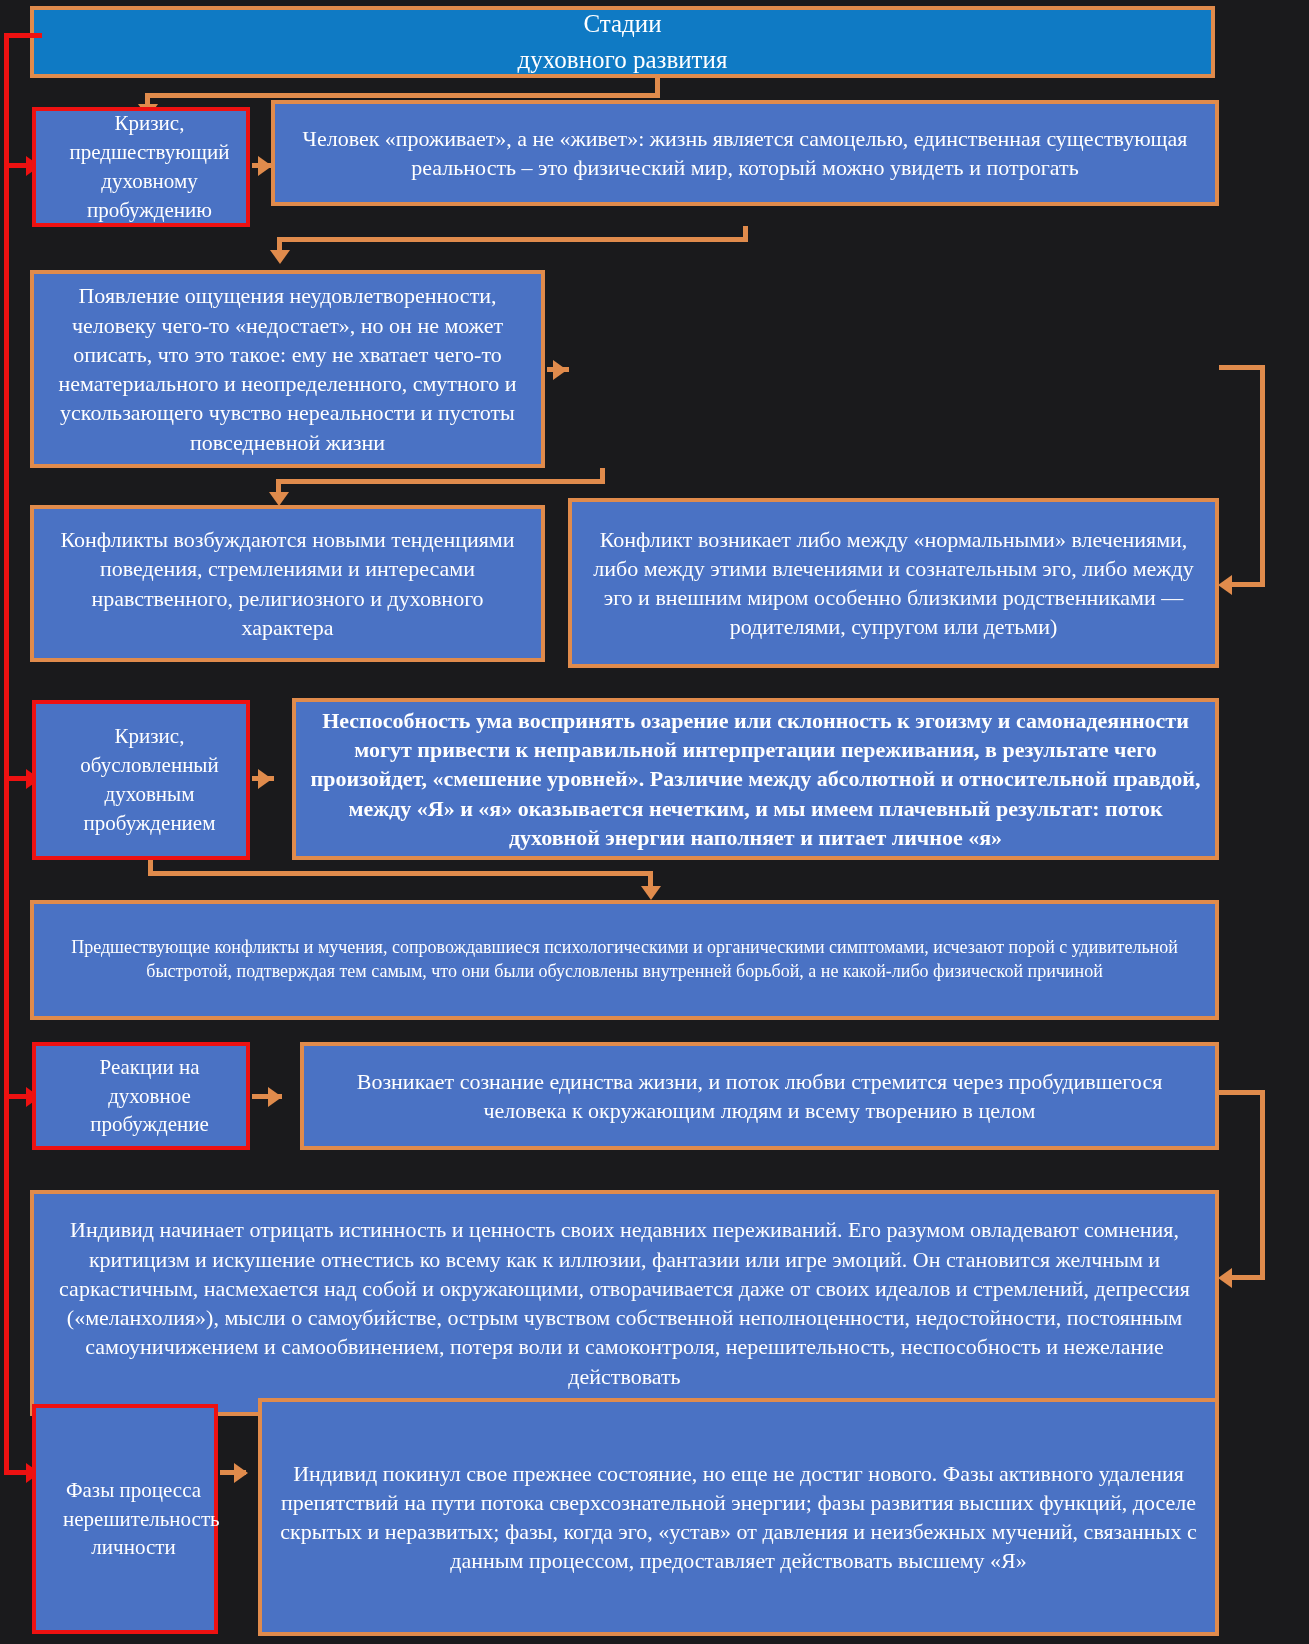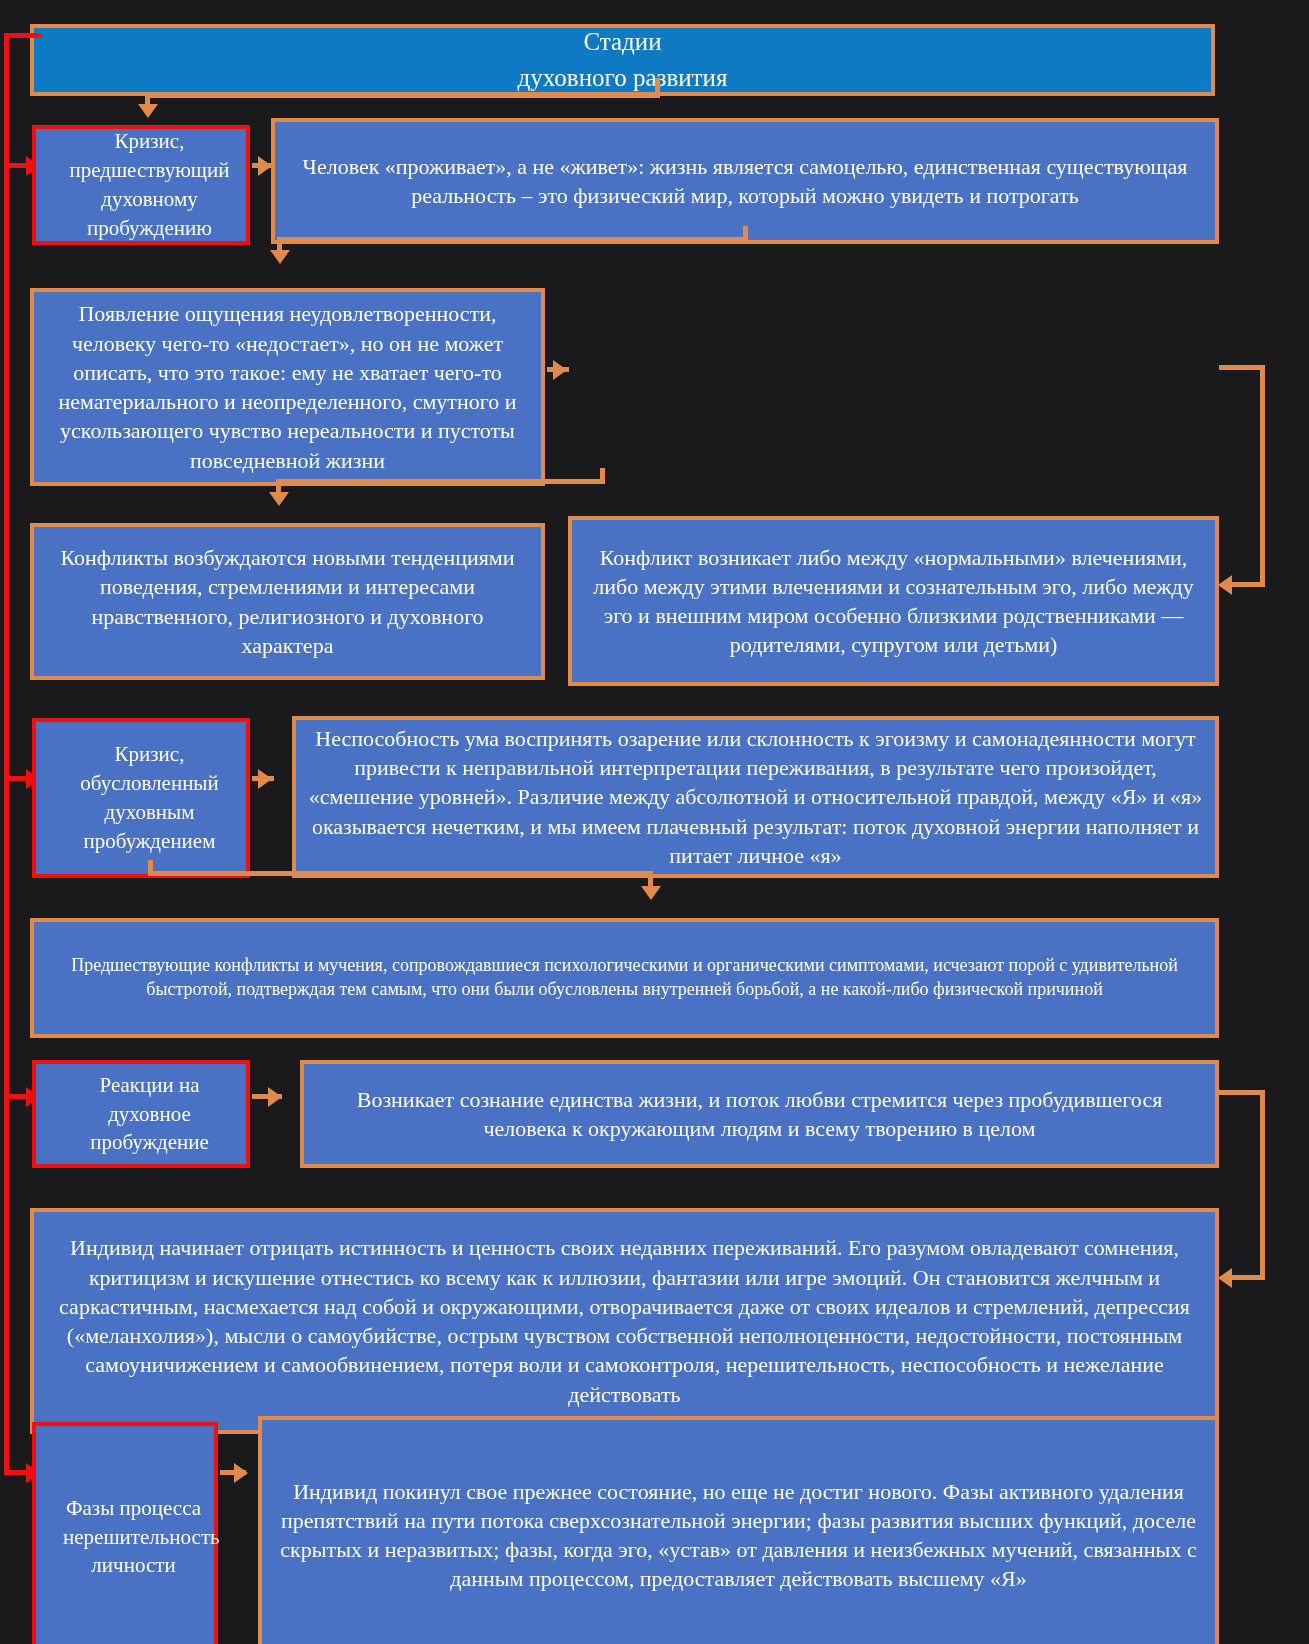--- a/index.html
+++ b/index.html
@@ -23,21 +23,20 @@
     box-sizing: border-box;
     background: #4a72c4;
     border: 4px solid #e08b4c;
     color: #ffffff;
     display: flex;
     align-items: center;
     justify-content: center;
     text-align: center;
     line-height: 1.33;
     padding: 6px 10px;
-    margin-top: 18px;
   }
   .box.title {
     background: #0f7ac4;
     font-size: 25px;
     line-height: 1.45;
   }
   .box.stage {
     border: 4px solid #ee1111;
     font-size: 21px;
     line-height: 1.38;
@@ -108,21 +107,21 @@
   <div class="conn" style="left:145px; top:93px; width:5px; height:14px;"></div>
   <div class="arrowhead arrow-down" style="left:138px; top:104px;"></div>
 
   <div class="box stage" style="left:32px; top:107px; width:218px; height:120px;">
     <span class="txt">Кризис, предшествующий духовному пробуждению</span>
   </div>
 
   <div class="conn" style="left:252px; top:163px; width:22px; height:5px;"></div>
   <div class="arrowhead arrow-right" style="left:258px; top:156px;"></div>
 
-  <div class="box" style="left:271px; top:100px; width:948px; height:126px; font-size:22px;">
+  <div class="box" style="left:271px; top:100px; width:948px; height:106px; font-size:22px;">
     <span class="txt">Человек «проживает», а не «живет»: жизнь является самоцелью, единственная существующая реальность – это физический мир, который можно увидеть и потрогать</span>
   </div>
 
   <div class="conn" style="left:743px; top:226px; width:5px; height:16px;"></div>
   <div class="conn" style="left:277px; top:237px; width:471px; height:5px;"></div>
   <div class="conn" style="left:277px; top:237px; width:5px; height:16px;"></div>
   <div class="arrowhead arrow-down" style="left:270px; top:250px;"></div>
 
   <div class="box" style="left:30px; top:270px; width:515px; height:198px; font-size:22px;">
     <span class="txt">Появление ощущения неудовлетворенности, человеку чего-то «недостает», но он не может описать, что это такое: ему не хватает чего-то нематериального и неопределенного, смутного и ускользающего чувство нереальности и пустоты повседневной жизни</span>
@@ -150,21 +149,21 @@
     <span class="txt">Конфликт возникает либо между «нормальными» влечениями, либо между этими влечениями и сознательным эго, либо между эго и внешним миром особенно близкими родственниками — родителями, супругом или детьми)</span>
   </div>
 
   <div class="box stage" style="left:32px; top:700px; width:218px; height:160px;">
     <span class="txt">Кризис, обусловленный духовным пробуждением</span>
   </div>
 
   <div class="conn" style="left:252px; top:776px; width:22px; height:5px;"></div>
   <div class="arrowhead arrow-right" style="left:258px; top:769px;"></div>
 
-  <div class="box" style="left:292px; top:698px; width:927px; height:162px; font-size:22px;">
+  <div class="box" style="left:292px; top:698px; width:927px; height:162px; font-size:22px;font-weight:bold;">
     <span class="txt">Неспособность ума воспринять озарение или склонность к эгоизму и самонадеянности могут привести к неправильной интерпретации переживания, в результате чего произойдет, «смешение уровней». Различие между абсолютной и относительной правдой, между «Я» и «я» оказывается нечетким, и мы имеем плачевный результат: поток духовной энергии наполняет и питает личное «я»</span>
   </div>
 
   <div class="conn" style="left:148px; top:860px; width:5px; height:16px;"></div>
   <div class="conn" style="left:148px; top:871px; width:505px; height:5px;"></div>
   <div class="conn" style="left:648px; top:871px; width:5px; height:19px;"></div>
   <div class="arrowhead arrow-down" style="left:641px; top:886px;"></div>
 
   <div class="box" style="left:30px; top:900px; width:1189px; height:120px; font-size:18px;">
     <span class="txt">Предшествующие конфликты и мучения, сопровождавшиеся психологическими и органическими симптомами, исчезают порой с удивительной быстротой, подтверждая тем самым, что они были обусловлены внутренней борьбой, а не какой-либо физической причиной</span>

